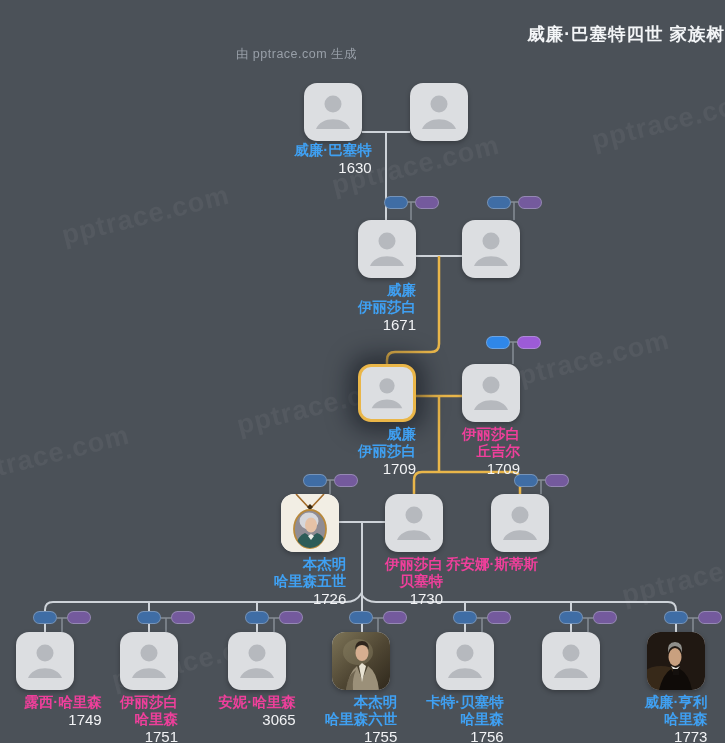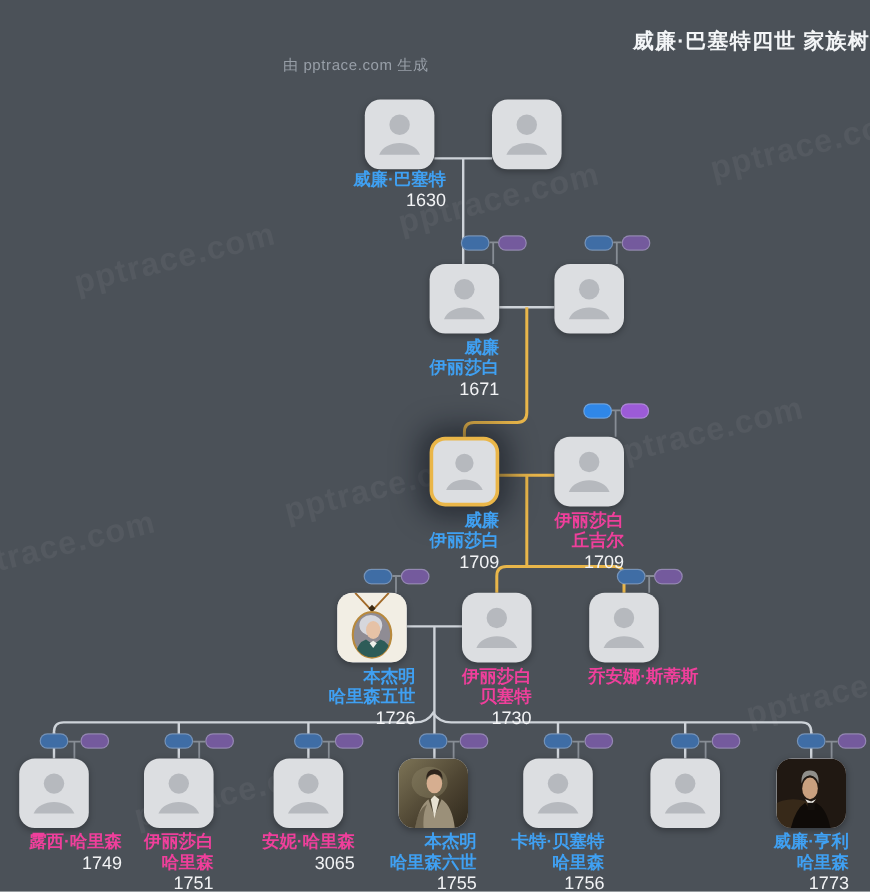--- a/index.html
+++ b/index.html
@@ -190,21 +190,21 @@
   <div class="label" style="left:310px;top:556px">
     <div class="nm m">本杰明</div>
     <div class="nm m">哈里森五世</div>
     <div class="yr">1726</div>
   </div>
   <div class="label" style="left:414px;top:556px">
     <div class="nm f">伊丽莎白</div>
     <div class="nm f">贝塞特</div>
     <div class="yr">1730</div>
   </div>
-  <div class="label" style="left:536px;top:556px">
+  <div class="label" style="left:492px;top:556px">
     <div class="nm f">乔安娜·斯蒂斯</div>
   </div>
 
   <div class="chip b" style="left:33px;top:611px"></div>
   <div class="chip p" style="left:67px;top:611px"></div>
   <div class="chip b" style="left:137px;top:611px"></div>
   <div class="chip p" style="left:171px;top:611px"></div>
   <div class="chip b" style="left:245px;top:611px"></div>
   <div class="chip p" style="left:279px;top:611px"></div>
   <div class="chip b" style="left:349px;top:611px"></div>

